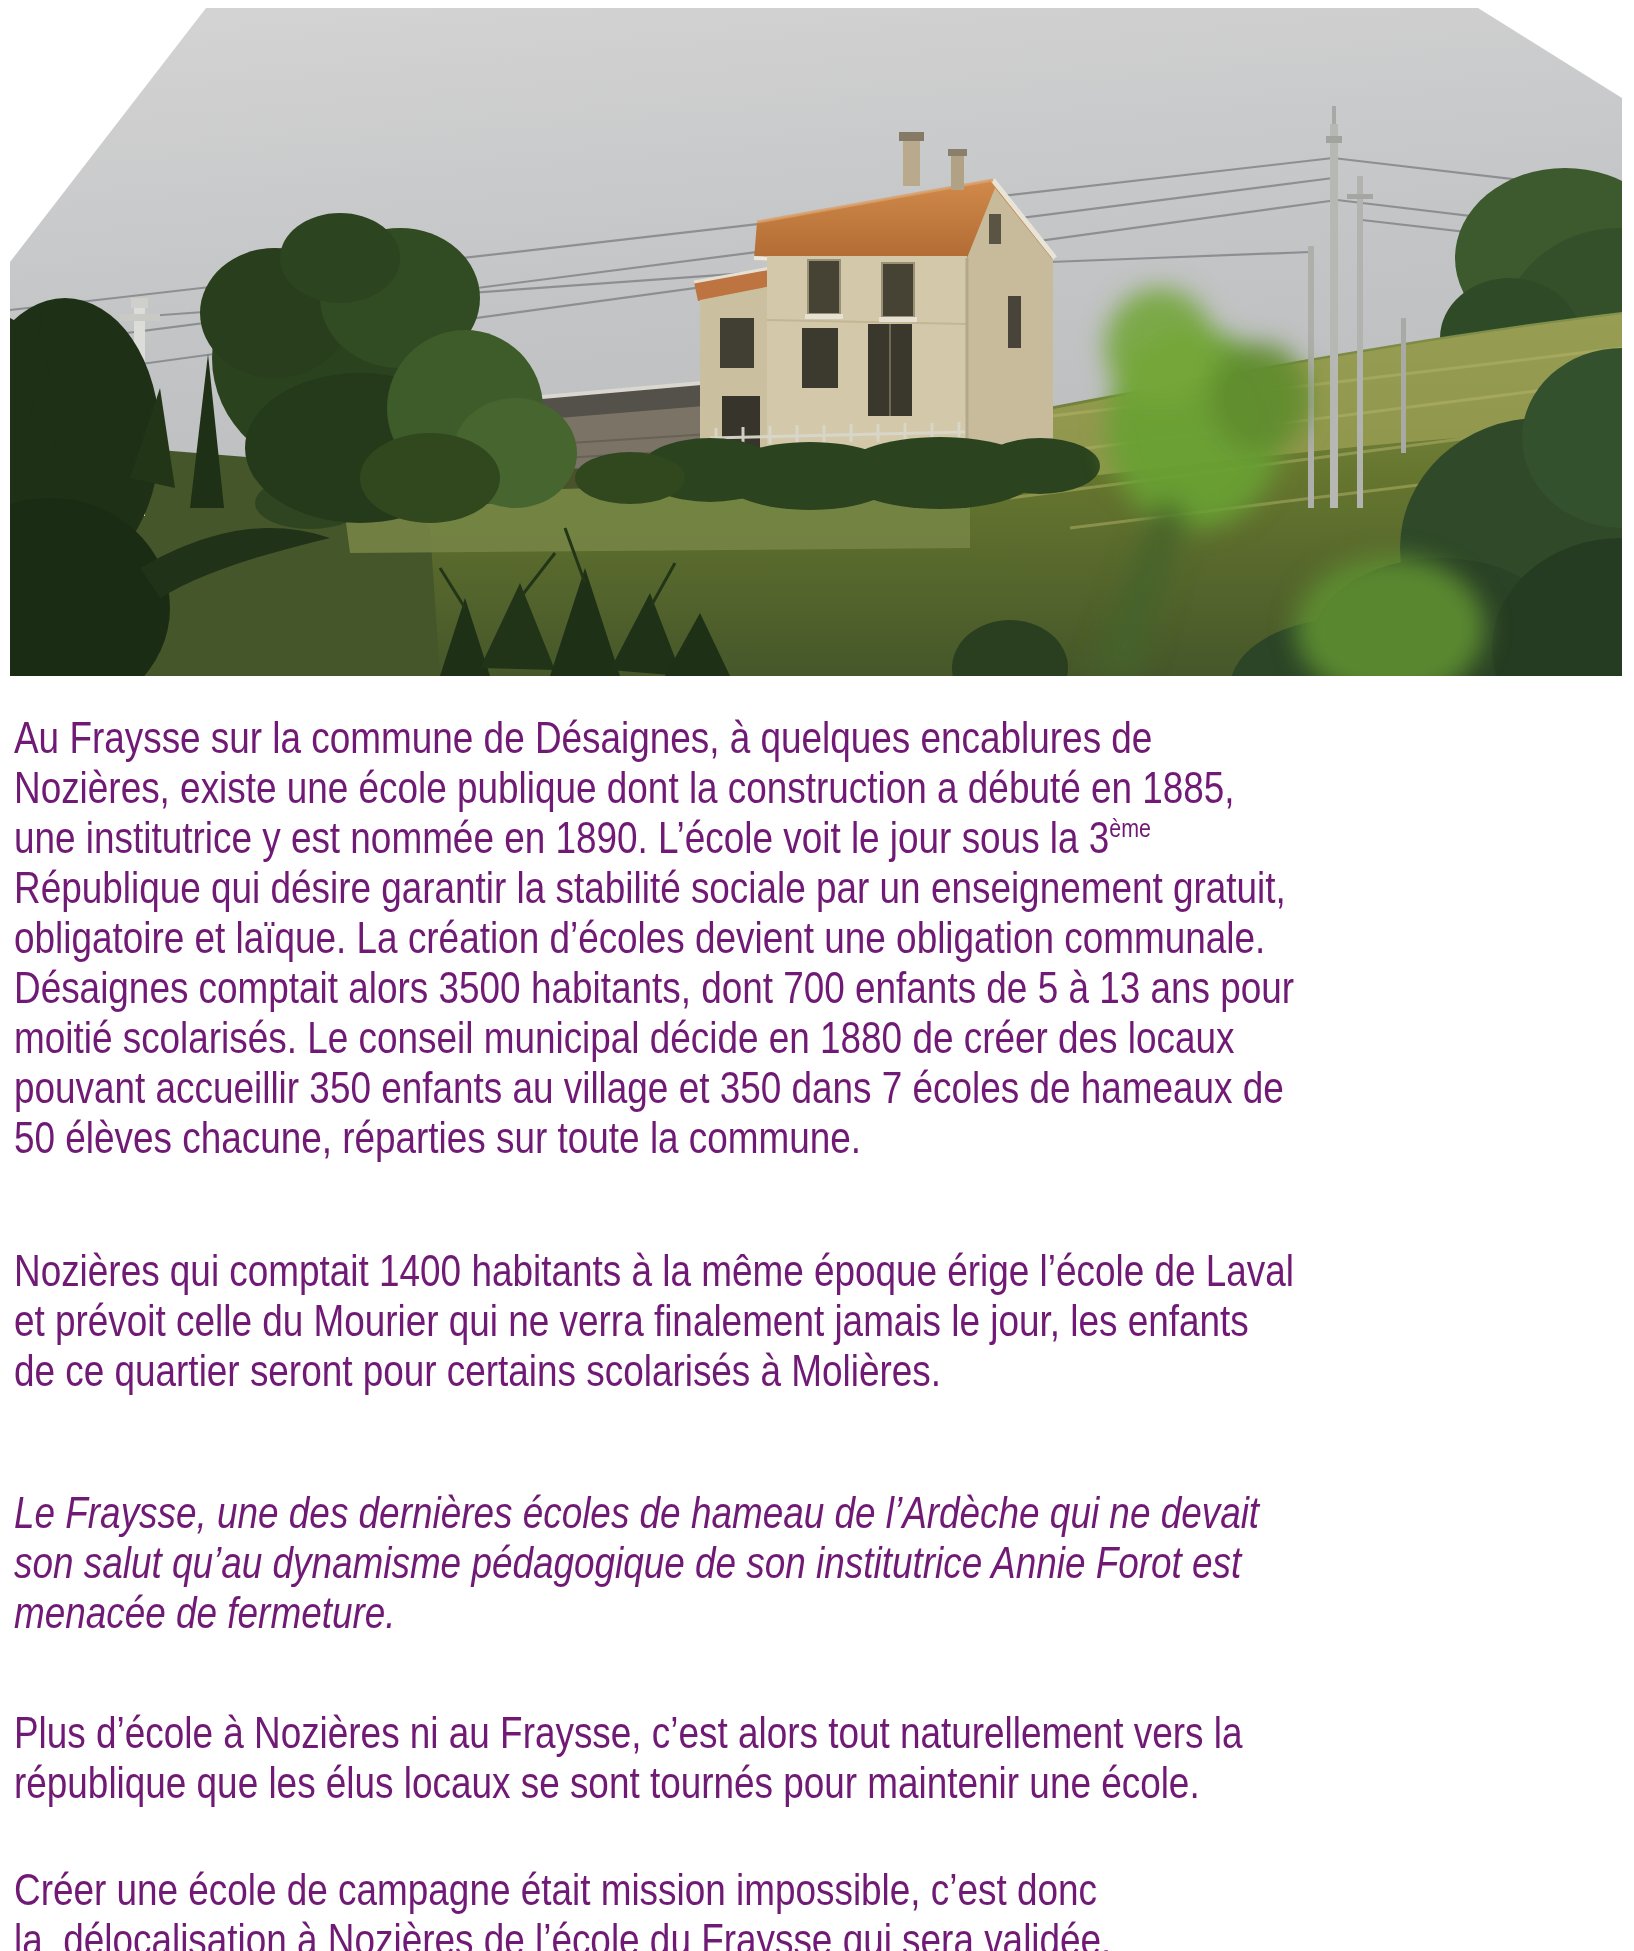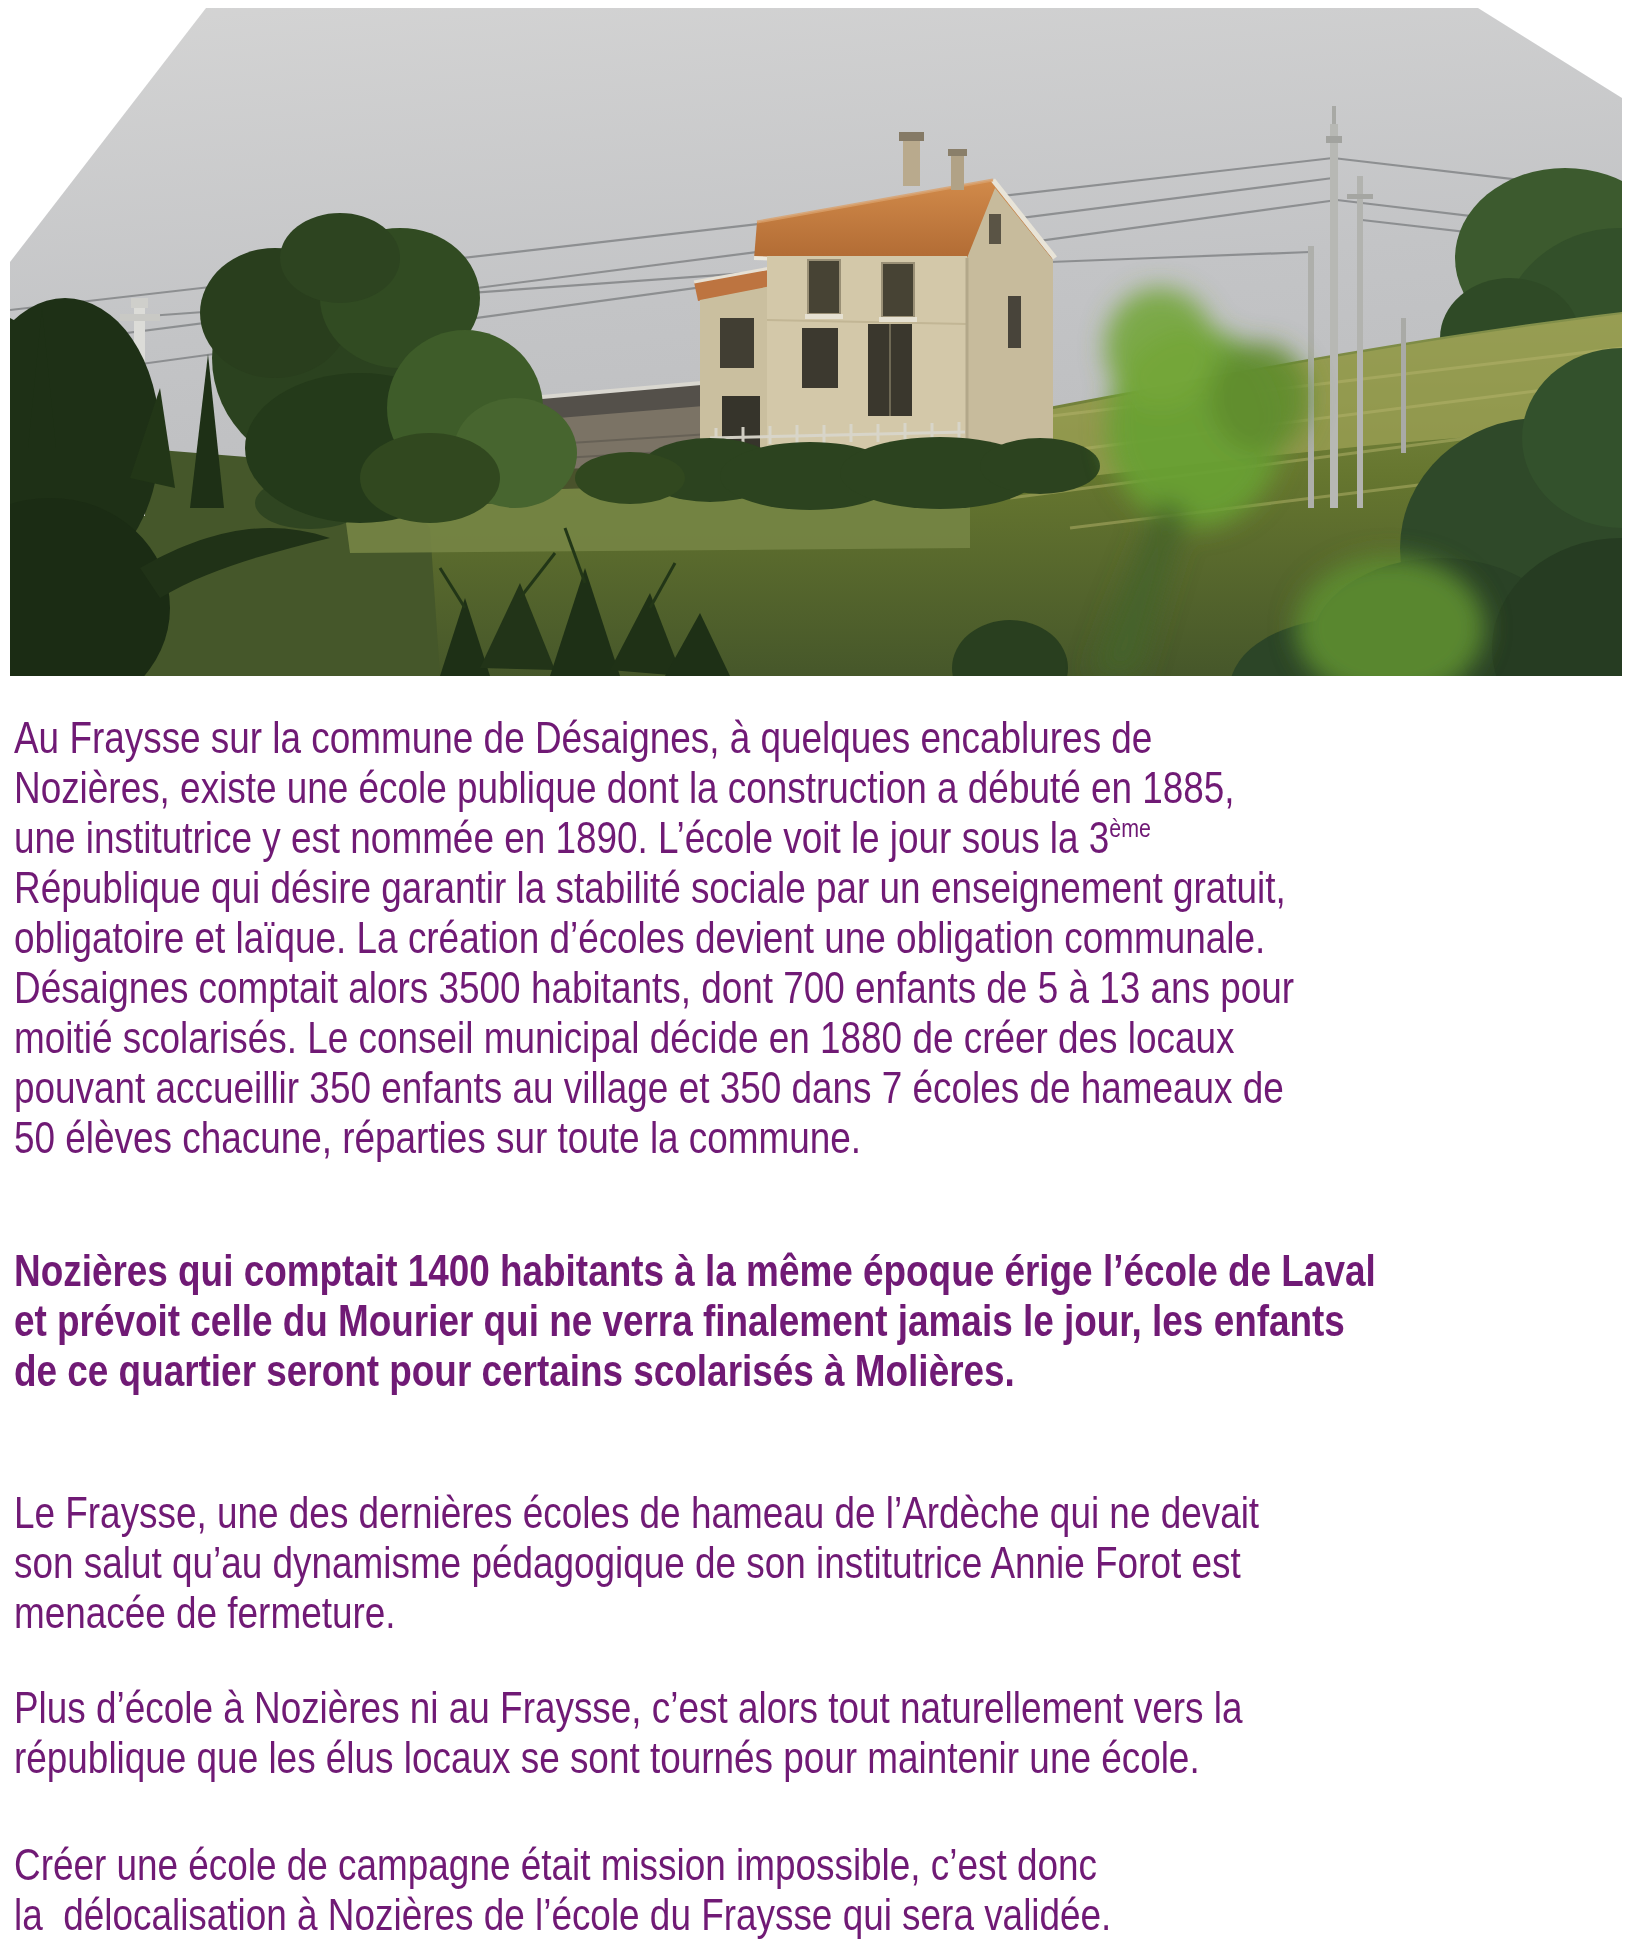--- a/index.html
+++ b/index.html
@@ -3,22 +3,22 @@
 <meta charset="utf-8">
 <style>
   html,body{margin:0;padding:0;background:#ffffff;}
   body{width:1634px;height:1951px;font-family:"Liberation Sans",sans-serif;color:#000;overflow:hidden;}
   .photo-wrap{margin:8px 0 0 10px;width:1612px;height:668px;position:relative;}
   .photo-wrap svg{display:block;}
   .article{margin:37px 0 0 14px;font-size:45px;line-height:50px;color:#701a75;}
   .line{white-space:pre;transform:scaleX(0.82);transform-origin:0 50%;}
   .line sup{font-size:58%;vertical-align:super;line-height:0;letter-spacing:0;}
   .paragraph:nth-child(1){margin-bottom:83px;}
-  .paragraph:nth-child(2){margin-bottom:92px;font-weight:bold;}
-  .paragraph:nth-child(3){margin-bottom:45px;}
+  .paragraph:nth-child(2){margin-bottom:92px;}
+  .paragraph:nth-child(3){margin-bottom:70px;font-style:italic;}
   .paragraph:nth-child(4){margin-bottom:57px;margin-top:9px;}
 </style>
 </head>
 <body>
 
 <div class="photo-wrap">
 <svg viewBox="0 0 1612 668" width="1612" height="668" preserveAspectRatio="none" xmlns="http://www.w3.org/2000/svg">
   <defs>
     <linearGradient id="skyG" x1="0" y1="0" x2="0.2" y2="1">
       <stop offset="0" stop-color="#d4d4d4"></stop>

